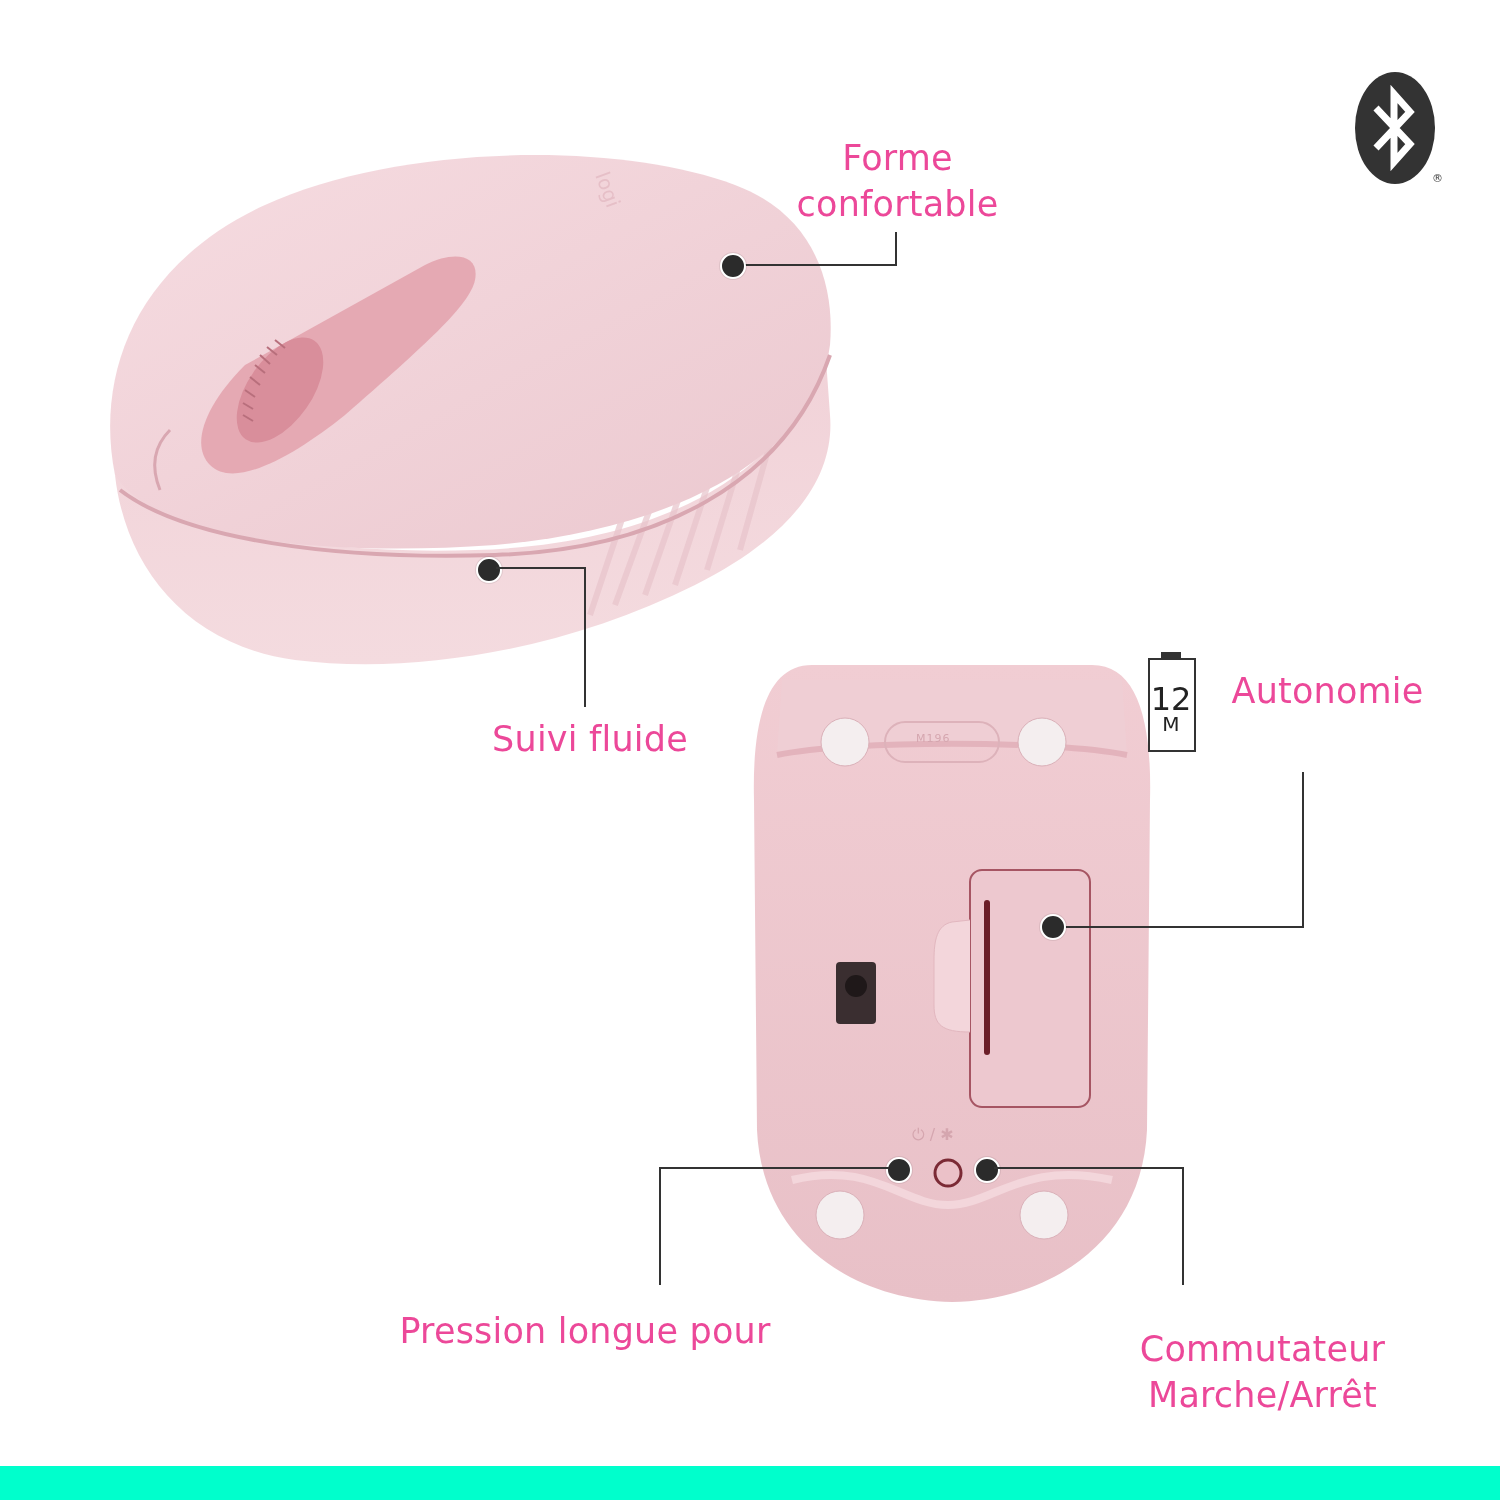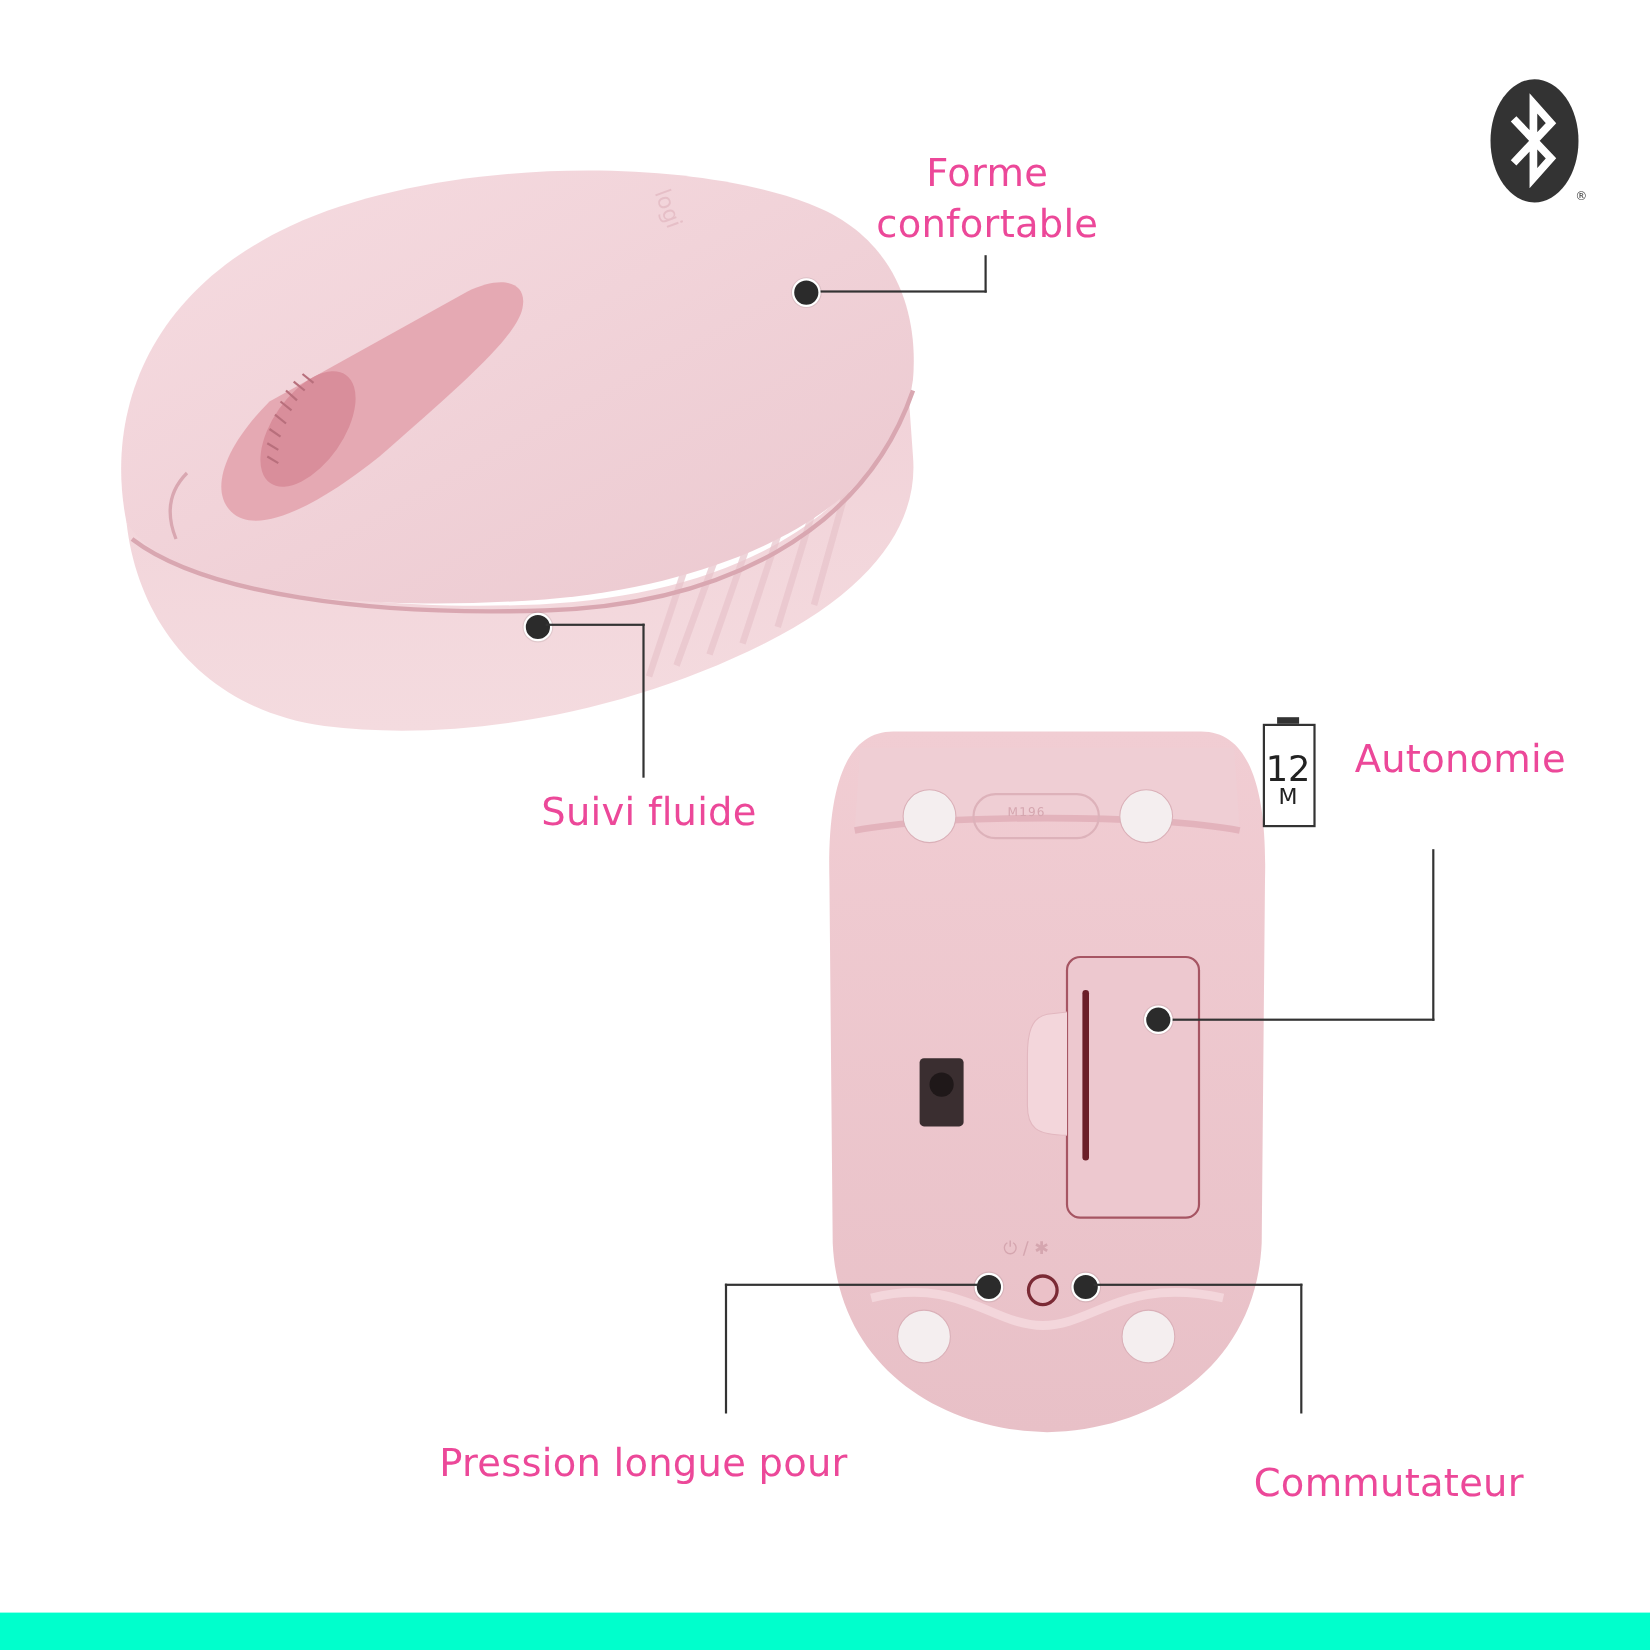--- a/index.html
+++ b/index.html
@@ -137,15 +137,16 @@
 <div class="line" style="left:659px;top:1167px;width:2px;height:118px;"></div>
 <div class="label" style="left:350px;top:1308px;width:470px;">
   <div>Pression longue pour</div>
 </div>
 
 <div class="dot" style="left:974px;top:1157px;"></div>
 <div class="line" style="left:994px;top:1167px;width:190px;height:2px;"></div>
 <div class="line" style="left:1182px;top:1167px;width:2px;height:118px;"></div>
 <div class="label" style="left:1100px;top:1326px;width:325px;">
   <div>Commutateur</div>
+  <div>Marche/Arrêt</div>
 </div>
 
 <div class="bottom-bar" style="background: rgb(0, 255, 204);"></div>
 
 </body></html>

